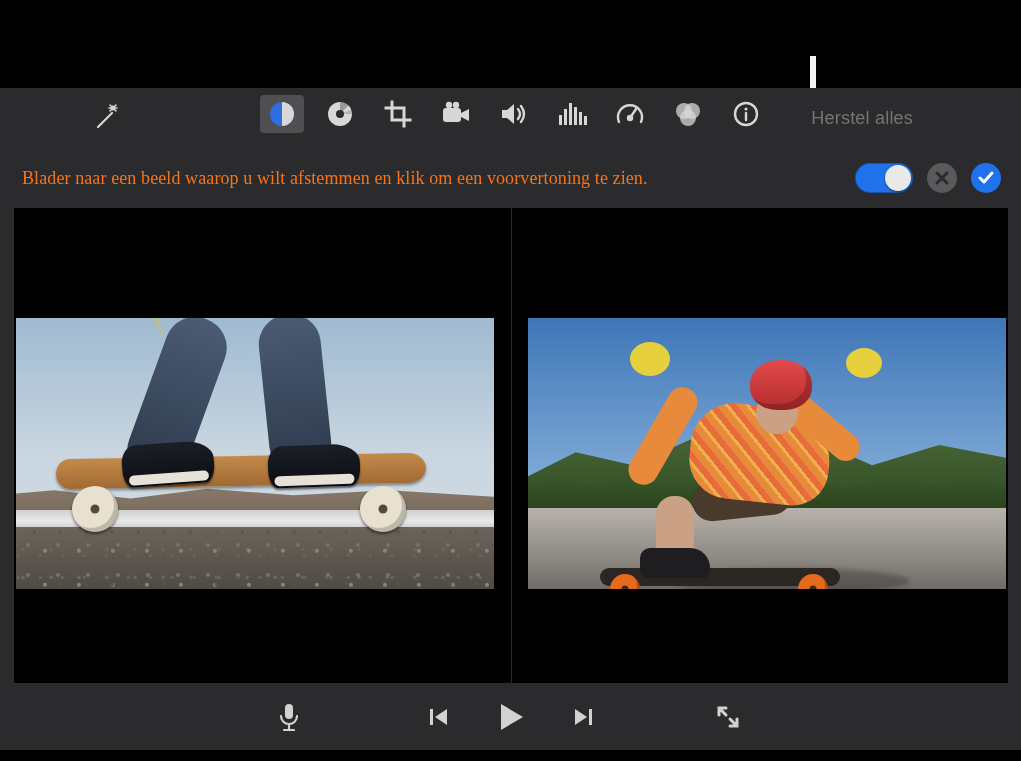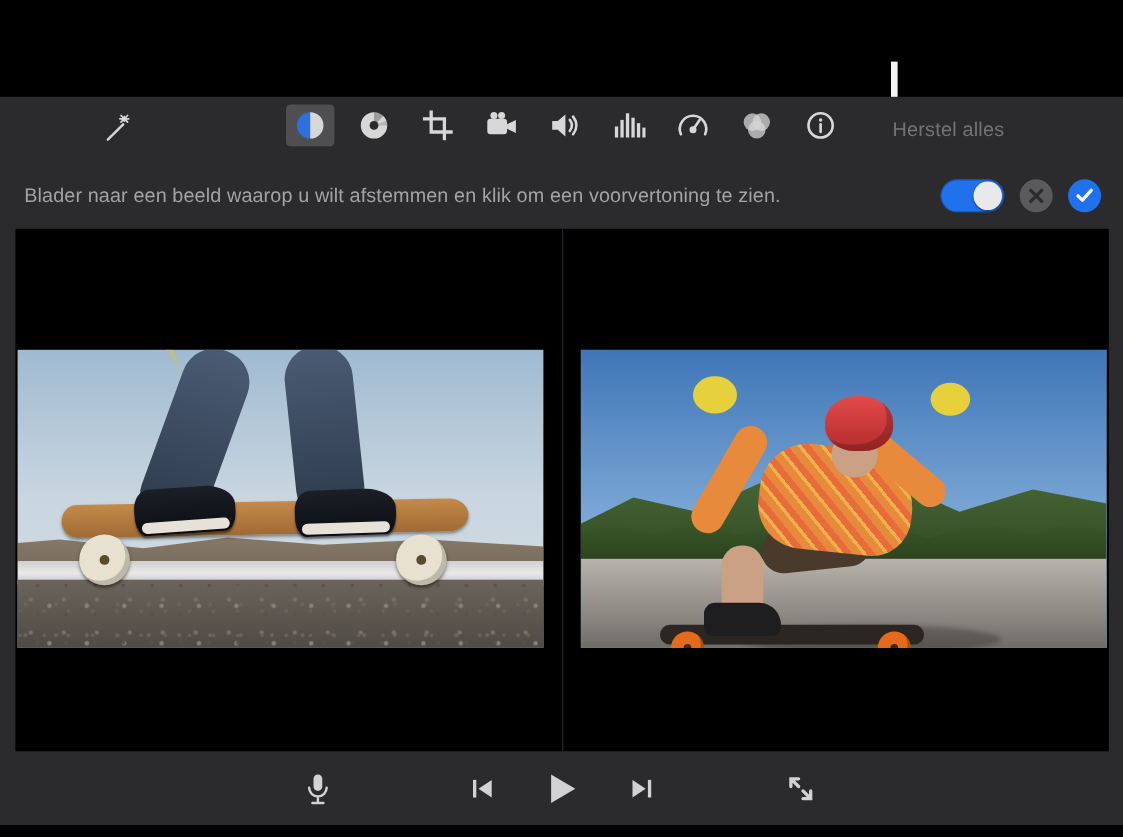--- a/index.html
+++ b/index.html
@@ -32,21 +32,21 @@
   .reset-link {
     position:absolute; right:108px; top:20px; font-size:18px; color:#747476; letter-spacing:.2px;
   }
 
   
   .hint-bar {
     position:absolute; left:0; top:72px; width:100%; height:36px;
     display:flex; align-items:center;
   }
   .hint-text {
-    position:absolute; left:22px; font-size:18px; color:#a3a3a3; letter-spacing:.1px;
+    position:absolute; left:22px; font-size:18px; color:#f97316; letter-spacing:.1px;font-family:Liberation Serif, serif;
   }
   .right-controls {
     position:absolute; right:20px; top:0; display:flex; align-items:center; gap:14px; height:36px;
   }
   .switch {
     width:58px; height:30px; border-radius:15px; background:#1f72ec; position:relative; cursor:pointer;
     box-shadow:inset 0 0 0 1px rgba(0,0,0,.25);
   }
   .switch .knob {
     position:absolute; right:2px; top:2px; width:26px; height:26px; border-radius:50%; background:#e9e9e9;

